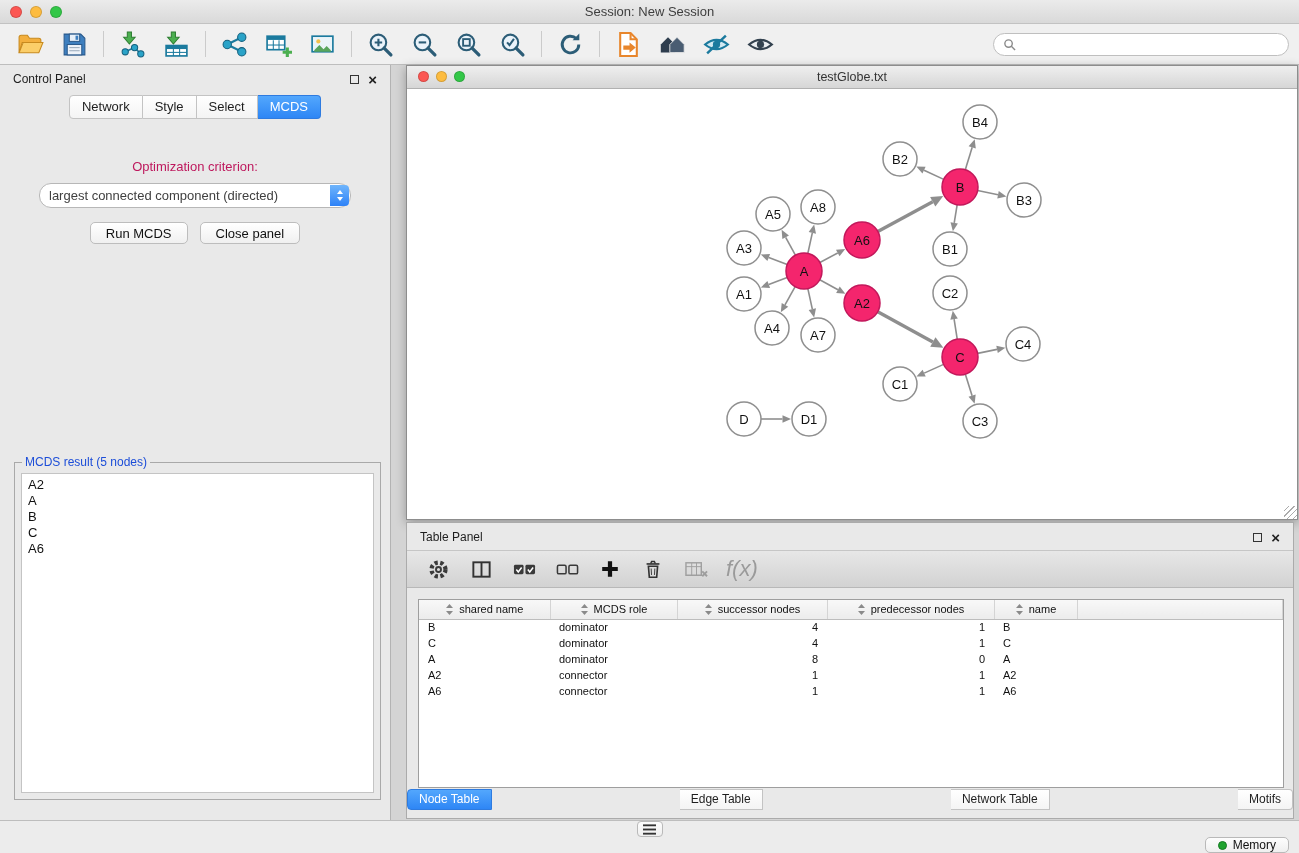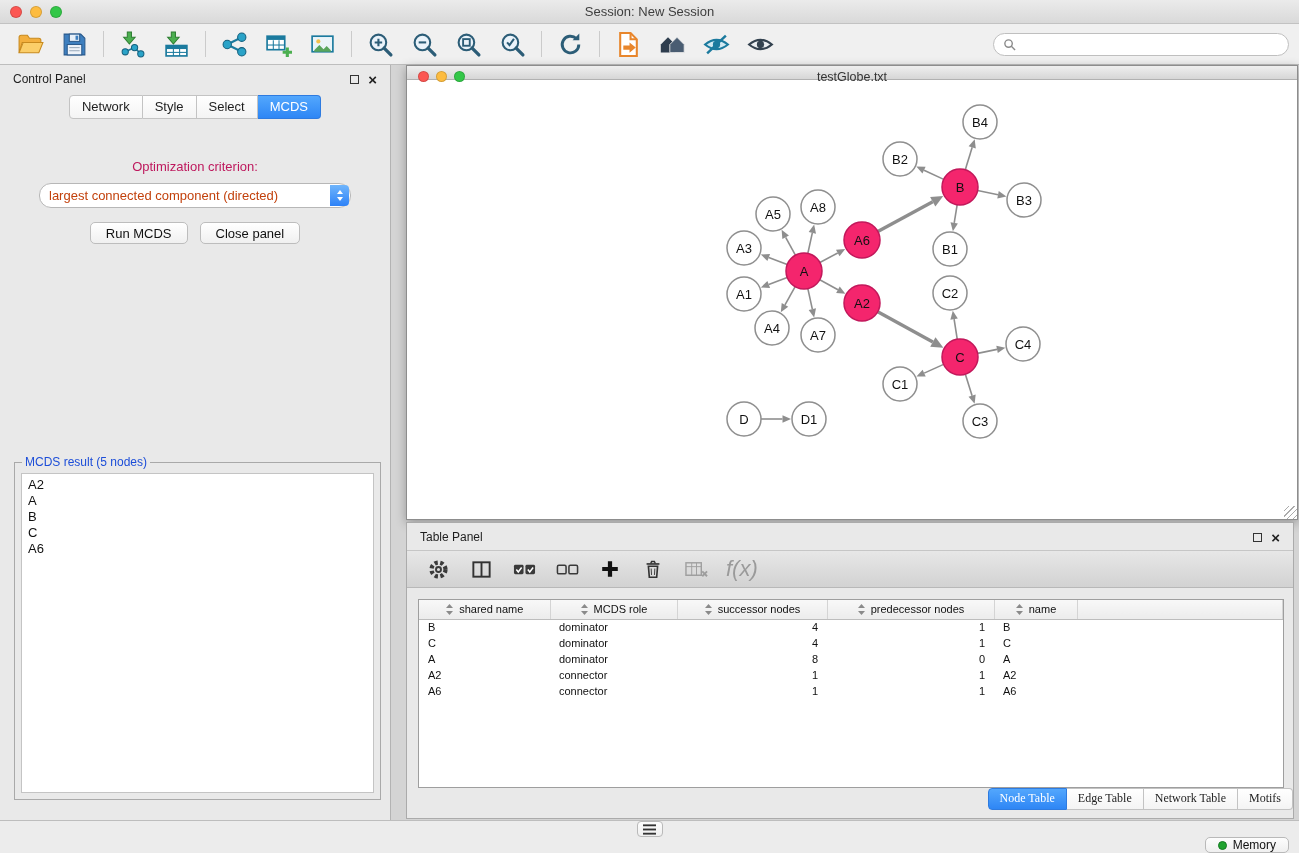--- a/index.html
+++ b/index.html
@@ -34,21 +34,21 @@
   .float-glyph { width:9px; height:9px; border:1.5px solid #333; display:inline-block; }
   .close-glyph { font-size:15px; font-weight:bold; color:#222; line-height:9px; }
   .cp-tabs { display:flex; justify-content:center; margin-top:2px; }
   .seg-tab { padding:3px 12px 4px; font-size:13px; color:#1E1E1E; background:linear-gradient(#FFFFFF,#F4F4F4);
     border:1px solid #C3C3C3; border-left:none; cursor:default; }
   .seg-tab:first-child { border-left:1px solid #C3C3C3; border-radius:4px 0 0 4px; }
   .seg-tab:last-child { border-radius:0 4px 4px 0; }
   .seg-tab.active { background:linear-gradient(#53A7FD,#2E86F5); color:#fff; border-color:#2E7BE0; }
   .opt-label { text-align:center; margin-top:40px; font-size:13px; color:#be185d; }
   .dropdown { margin:9px auto 0; width:312px; height:25px; background:#fff; border:1px solid #B7B7B7;
-    border-radius:12px; display:flex; align-items:center; font-size:13px; color:#c2410c;
+    border-radius:12px; display:flex; align-items:center; font-size:13px; color:#404040;
     padding-left:9px; position:relative; }
   .dd-stepper { position:absolute; right:1px; top:1px; bottom:1px; width:19px;
     background:linear-gradient(#6FB5FC,#2E82F7); border-radius:0 4px 4px 0;
     display:flex; flex-direction:column; align-items:center; justify-content:center; }
   .tri-up { width:0; height:0; border-left:3.5px solid transparent; border-right:3.5px solid transparent;
     border-bottom:4.5px solid #fff; margin-bottom:2.5px; }
   .tri-down { width:0; height:0; border-left:3.5px solid transparent; border-right:3.5px solid transparent;
     border-top:4.5px solid #fff; }
   .cp-buttons { display:flex; justify-content:center; gap:12px; margin-top:14px; }
   .mac-btn { height:22px; padding:0 15px; background:linear-gradient(#FFFFFF,#F0F0F0);
@@ -56,21 +56,21 @@
   fieldset.result-box { position:absolute; left:14px; right:9px; top:390px; bottom:20px;
     border:1px solid #A9A9A9; padding:4px 6px 6px; }
   .result-box legend { font-size:12px; color:#1d4ed8; padding:0 3px; margin-left:1px; }
   .result-list { width:100%; height:100%; background:#fff; border:1px solid #C4C4C4;
     font-size:13px; color:#111; padding:3px 6px; overflow:auto; }
   .result-item { line-height:16px; }
 
   
   .network-window { position:absolute; left:406px; top:65px; width:892px; height:455px;
     border:1px solid #8D8D8D; background:#fff; box-shadow:0 3px 10px rgba(0,0,0,.3); }
-  .nw-titlebar { position:relative; height:14px; background:linear-gradient(#EFEFEF,#D6D6D6);
+  .nw-titlebar { position:relative; height:23px; background:linear-gradient(#EFEFEF,#D6D6D6);
     border-bottom:1px solid #B1B1B1; }
   .nw-titlebar .traffic { top:5px; left:11px; gap:7px; }
   .nw-titlebar .light { width:11px; height:11px; }
   .nw-title { text-align:center; font-size:12.5px; line-height:22px; color:#333; }
   .nw-canvas { position:absolute; top:23px; left:0; right:0; bottom:0; background:#fff; overflow:hidden;padding-left:32px; }
   .nw-grip { position:absolute; right:0; bottom:0; width:13px; height:13px;
     background:repeating-linear-gradient(135deg, transparent 0 3px, #ABABAB 3px 4px); }
   .graph-label { font-size:13px; fill:#111; }
 
   
@@ -83,21 +83,21 @@
     width:26px; height:26px; cursor:default; }
   .fx { font-family:Liberation Sans, sans-serif; font-style:italic; color:#9A9A9A; font-size:22px; }
   .tp-table-wrap { position:absolute; left:11px; right:9px; top:76px; height:189px;
     border:1px solid #9E9E9E; background:#fff; overflow:hidden; }
   table.node-table { border-collapse:collapse; width:100%; table-layout:fixed; font-size:11px; color:#111; }
   table.node-table th { height:19px; font-weight:normal; background:linear-gradient(#F8F8F8,#ECECEC);
     border-right:1px solid #D4D4D4; border-bottom:1px solid #BDBDBD; white-space:nowrap; overflow:hidden; }
   .th-inner { display:flex; align-items:center; justify-content:center; gap:5px; }
   table.node-table td { height:16px; padding:0 9px; white-space:nowrap; overflow:hidden; }
   td.num { text-align:right; padding-right:13px; }
-  .tp-tabs { position:absolute; bottom:8px; left:0; right:0; display:flex; justify-content:flex-end;font-family:Liberation Serif, serif; }
+  .tp-tabs { position:absolute; bottom:8px; left:0; right:0; display:flex; justify-content:space-between; }
   .tp-tabs .seg-tab { font-size:12px; padding:2px 11px 3px; }
 
   
   .statusbar { position:absolute; left:0; right:0; bottom:0; height:33px; background:#ECECEC;
     border-top:1px solid #BDBDBD; display:flex; align-items:center; padding:0 10px;flex-direction:column; }
   .list-btn { width:26px; height:22px; border:1px solid #B9B9B9; border-radius:4px;
     background:linear-gradient(#FDFDFD,#EFEFEF); display:flex; align-items:center; justify-content:center; }
   .memory-btn { margin-left:auto; height:22px; border:1px solid #B9B9B9; border-radius:5px;
     background:linear-gradient(#FDFDFD,#EFEFEF); display:flex; align-items:center; gap:6px;
     padding:0 12px; font-size:12px; color:#111; }

